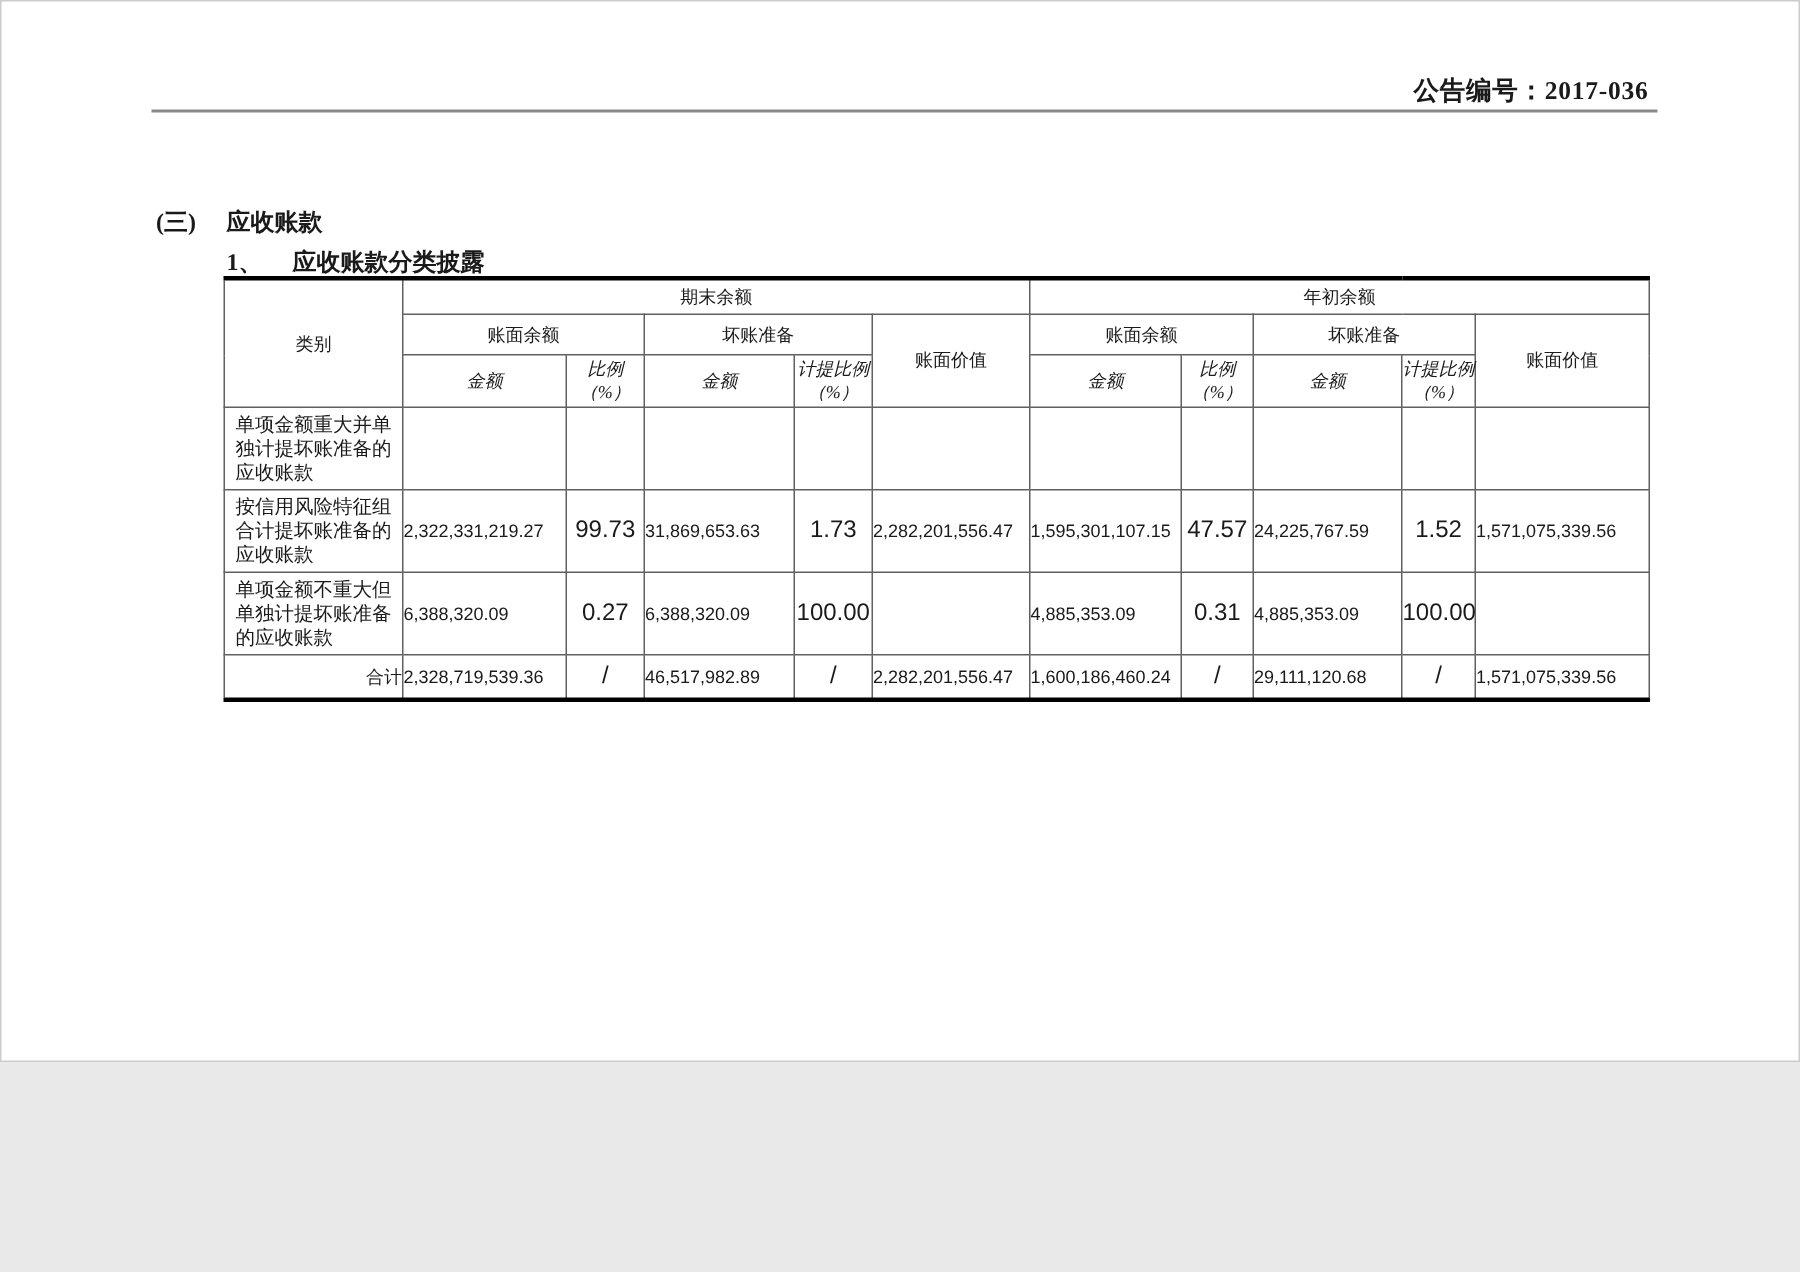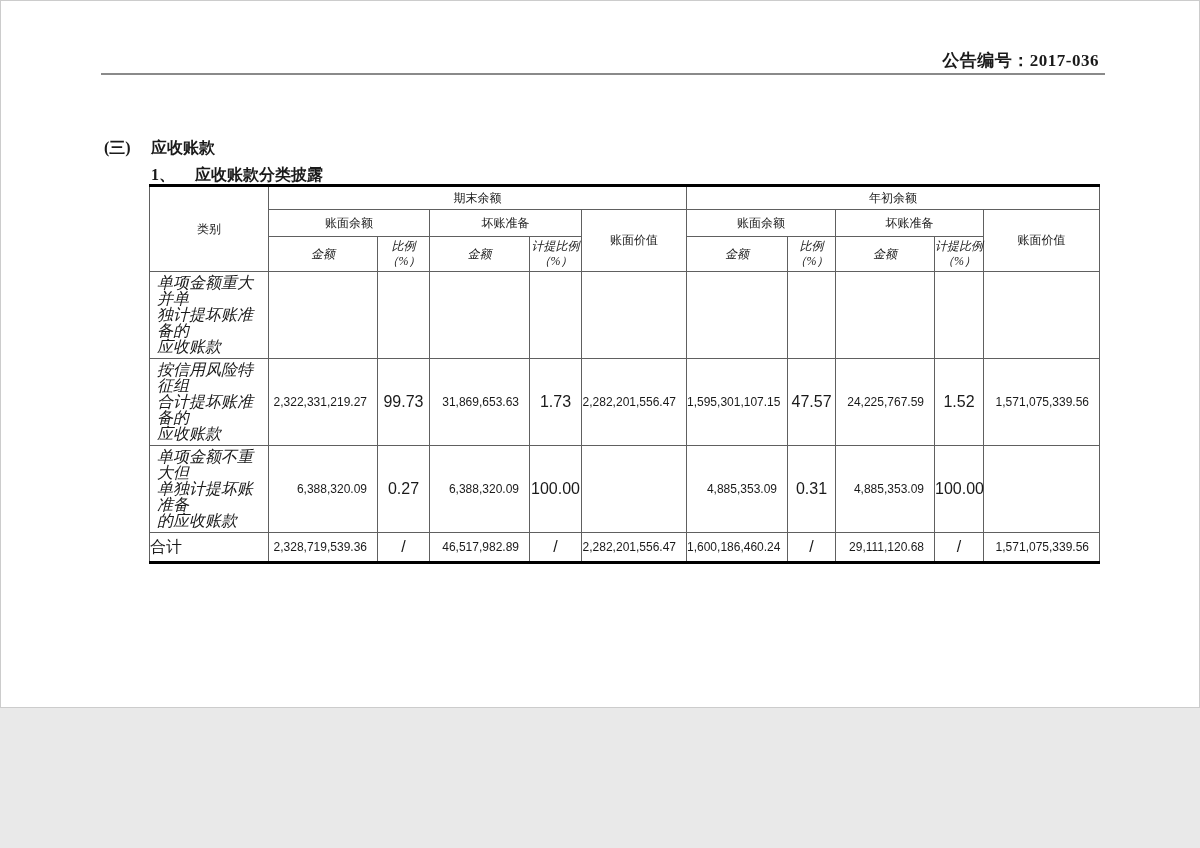--- a/index.html
+++ b/index.html
@@ -74,29 +74,28 @@
   }
   tr.hr1 { height: 24px; }
   tr.hr2 { height: 27px; }
   tr.hr3 { height: 35px; font-style: italic; }
   tr.br1 { height: 48px; }
   tr.br2 { height: 52px; }
   tr.br3 { height: 48px; }
   tr.brt { height: 30px; }
   td.cat {
     text-align: left;
-    font-size: 16px;
+    font-size: 13px;
     line-height: 16px;
     padding: 3px 4px 3px 7px;
     white-space: pre-line;
-    font-style: italic;
-  }
-  td.cat-total { text-align: left; font-size: 16px; }
+  }
+  td.cat-total { text-align: right; font-size: 12px; }
   td.num {
-    text-align: right;
+    text-align: left;
     padding-right: 10px;
     font-size: 12px;
     font-family: "Liberation Sans", "DejaVu Sans", sans-serif;
   }
   td.ctr {
     text-align: center;
     font-size: 16px;
     font-family: "Liberation Sans", "DejaVu Sans", sans-serif;
   }
 </style>

